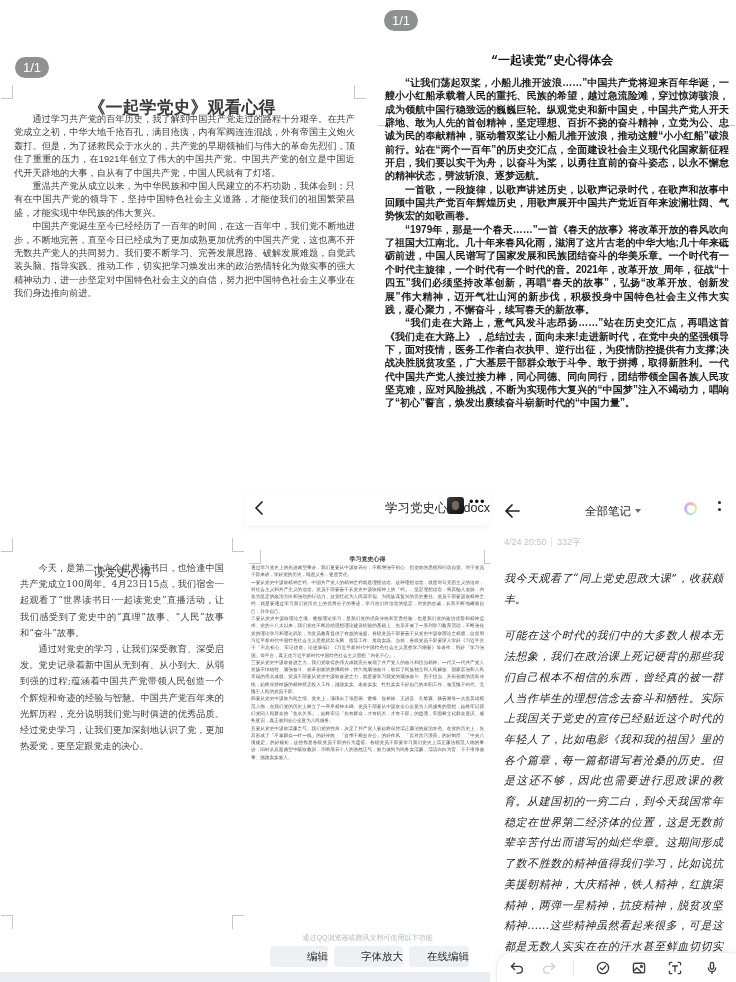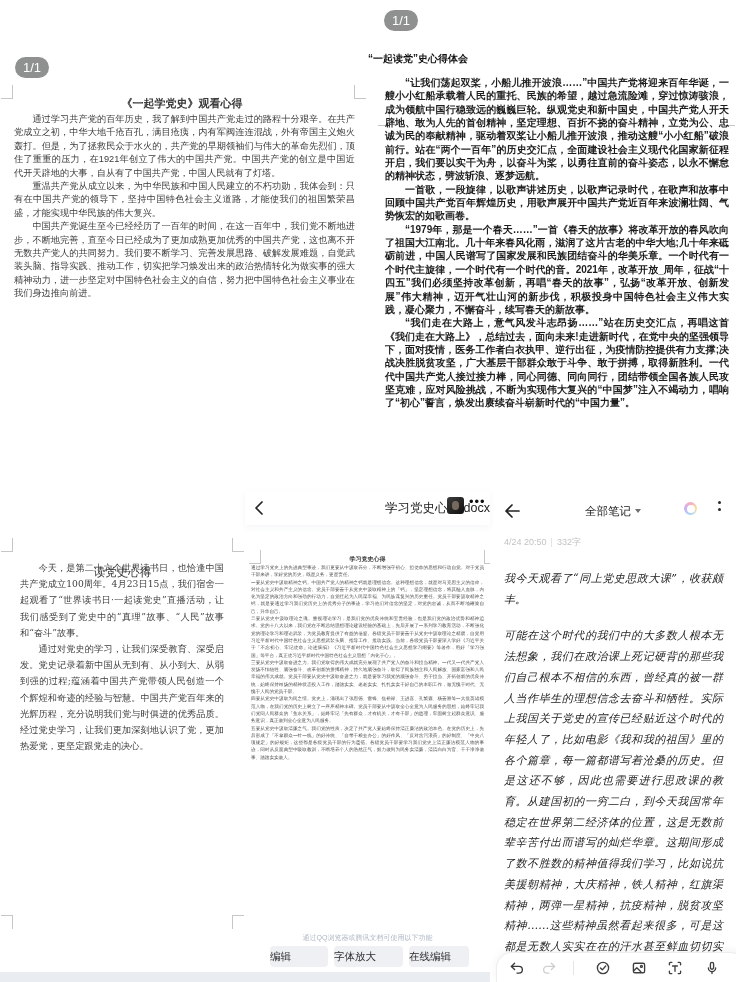--- a/index.html
+++ b/index.html
@@ -20,31 +20,31 @@
   .cm.tl { border-right-width:1px; border-bottom-width:1px; }
   .cm.tr { border-left-width:1px; border-bottom-width:1px; }
   .cm.bl { border-right-width:1px; border-top-width:1px; }
   .cm.br { border-left-width:1px; border-top-width:1px; }
 
   
   .q1 .badge { left:15px; top:57px; }
   .q1 .cm.tl { left:1px; top:85px; }
   .q1 .cm.tr { left:354px; top:85px; }
   .q1 h2 { position:absolute; left:0; right:4px; top:96px; text-align:center;
-           font-size:11px; font-weight:700; color:#3a3a3a; }
+           font-size:17px; font-weight:700; color:#3a3a3a; }
   .q1 .plist { position:absolute; left:14px; top:113px; width:341px;
                font-size:9.2px; line-height:13.4px; color:#3c3c3c; text-align:justify; }
   .q1 .plist p { text-indent:2em; }
 
   
   .q2 .badge { left:16px; top:10px; }
   .q2 .cm.tl { left:10px; top:112px; }
   .q2 .cm.tr { left:355px; top:112px; }
-  .q2 h2 { position:absolute; left:0; right:0; top:52px; text-align:left;
-           font-size:10px; font-weight:700; color:#141414; }
+  .q2 h2 { position:absolute; left:0; right:0; top:52px; text-align:center;
+           font-size:12px; font-weight:700; color:#141414;font-family:Liberation Mono, monospace; }
   .q2 .plist { position:absolute; left:17px; top:76px; width:344px;
                font-size:10px; font-weight:700; line-height:13.35px; color:#1e1e1e; text-align:justify; }
   .q2 .plist p { text-indent:2em; }
 
   
   .q3 .cm.tl { left:1px; top:47px; }
   .q3 .cm.tr { left:232px; top:47px; }
   .q3 .cm.bl { left:1px; top:424px; }
   .q3 .cm.br { left:232px; top:424px; }
   .q3 h2 { position:absolute; left:0; right:0; top:50px; text-align:center;
@@ -68,21 +68,21 @@
   .qm .cm.tl { left:4px; top:59px; }
   .qm .cm.tr { left:239px; top:59px; }
   .qm-doctitle { position:absolute; left:0; right:0; top:64px; text-align:center;
                  font-size:6px; font-weight:700; color:#3a3a3a; }
   .qm .plist { position:absolute; left:6px; top:73px; width:233px;
                font-size:4.6px; line-height:7.3px; color:#4c4c4c; text-align:justify; }
   .qm-hint { position:absolute; left:0; right:0; top:442px; text-align:center;
              font-size:7px; color:#aeb6c3; }
   .qm-btn { position:absolute; top:455px; height:21px; border-radius:4px; background:#eef0f4;
             border:none; font-family:inherit; font-size:10.5px; color:#2f2f2f; line-height:21px;
-            text-align:left; }
+            text-align:right; }
   .qm-btn.b1 { left:25px; width:58px; }
   .qm-btn.b2 { left:89px; width:69px; }
   .qm-btn.b3 { left:164px; width:60px; }
 
   .bottom-strip { position:absolute; left:0; top:972px; width:490px; height:10px; background:#e9edf2; }
 
   
   .q4-back { position:absolute; left:12px; top:10px; width:20px; height:20px; color:#222; }
   .q4-folder { position:absolute; left:0; right:0; top:13px; text-align:center;
                font-family:"DejaVu Serif", serif; font-size:11.5px; color:#1c1c1c; }

